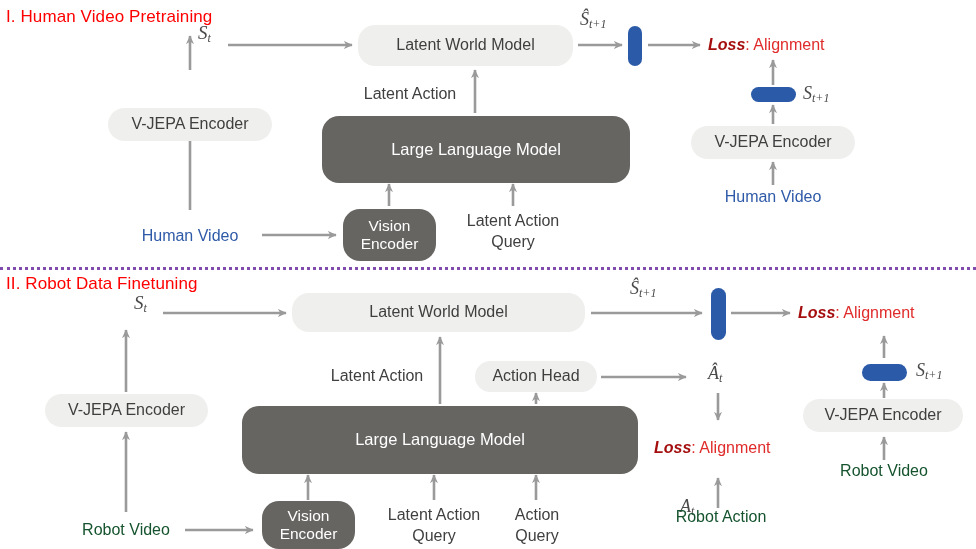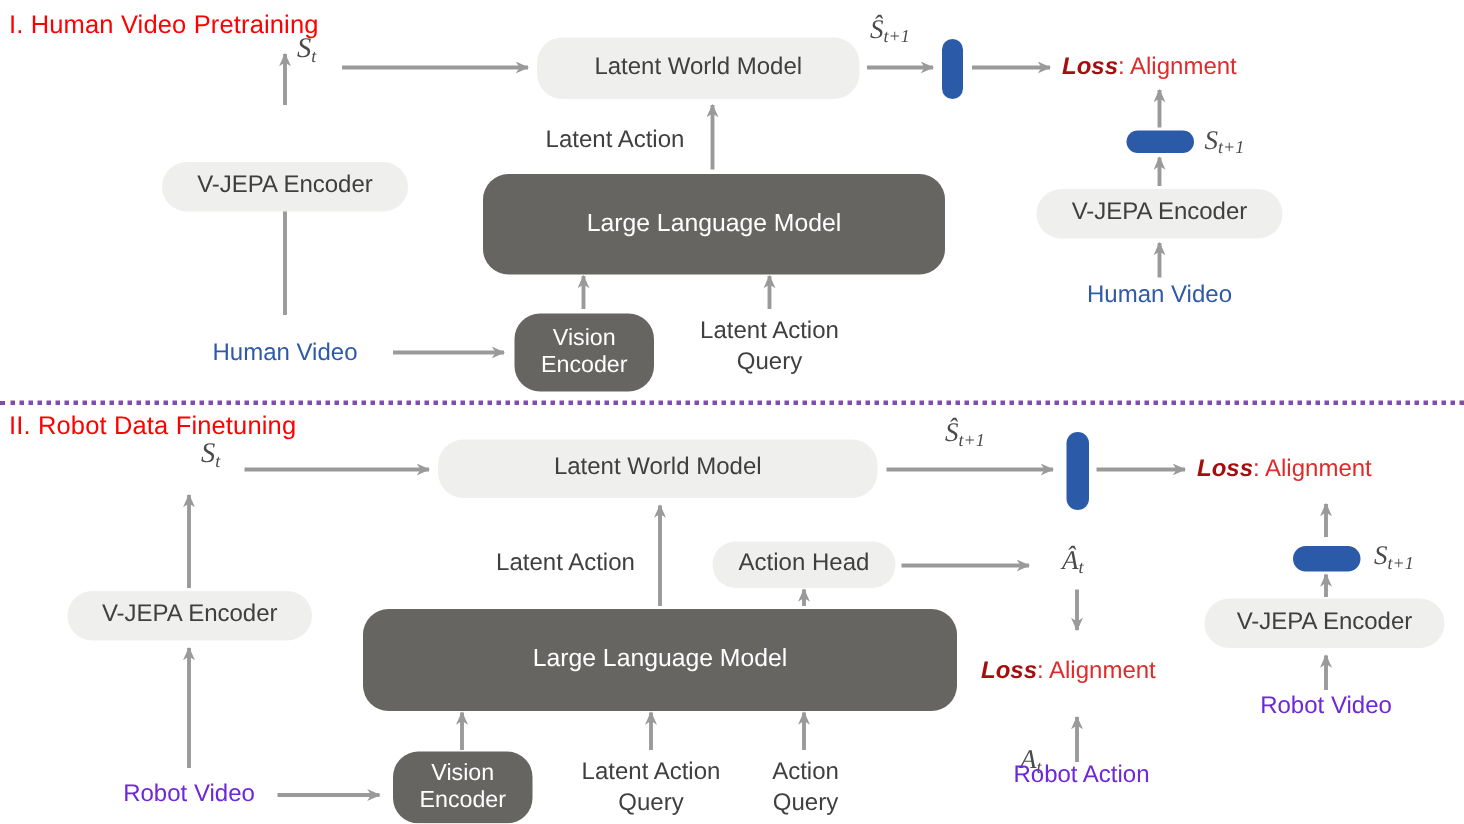--- a/index.html
+++ b/index.html
@@ -17,21 +17,21 @@
 
   
   .box{position:absolute;display:flex;align-items:center;justify-content:center;
        text-align:center;border-radius:17px;box-sizing:border-box;line-height:1.18;}
   .box.light{background:#efefed;color:#3f3f3f;}
   .box.dark{background:#666562;color:#ffffff;}
 
   
   .lbl{position:absolute;white-space:nowrap;color:#3f3f3f;font-size:16px;text-align:center;}
   .lbl.blue{color:#2F5AA8;}
-  .lbl.purple{color:#6d28d9;}
+  .lbl.purple{color:#14532d;}
   .lbl.center{transform:translateX(-50%);}
   .two-line{line-height:1.3;}
 
   
   .math{position:absolute;white-space:nowrap;color:#4a4a4a;
         font-family:"Liberation Serif","DejaVu Serif",serif;font-style:italic;font-size:19px;}
   .math .sub{font-size:12px;font-style:italic;vertical-align:-0.25em;letter-spacing:0;}
 
   
   .loss{position:absolute;white-space:nowrap;font-size:16px;color:#E02B2B;}

